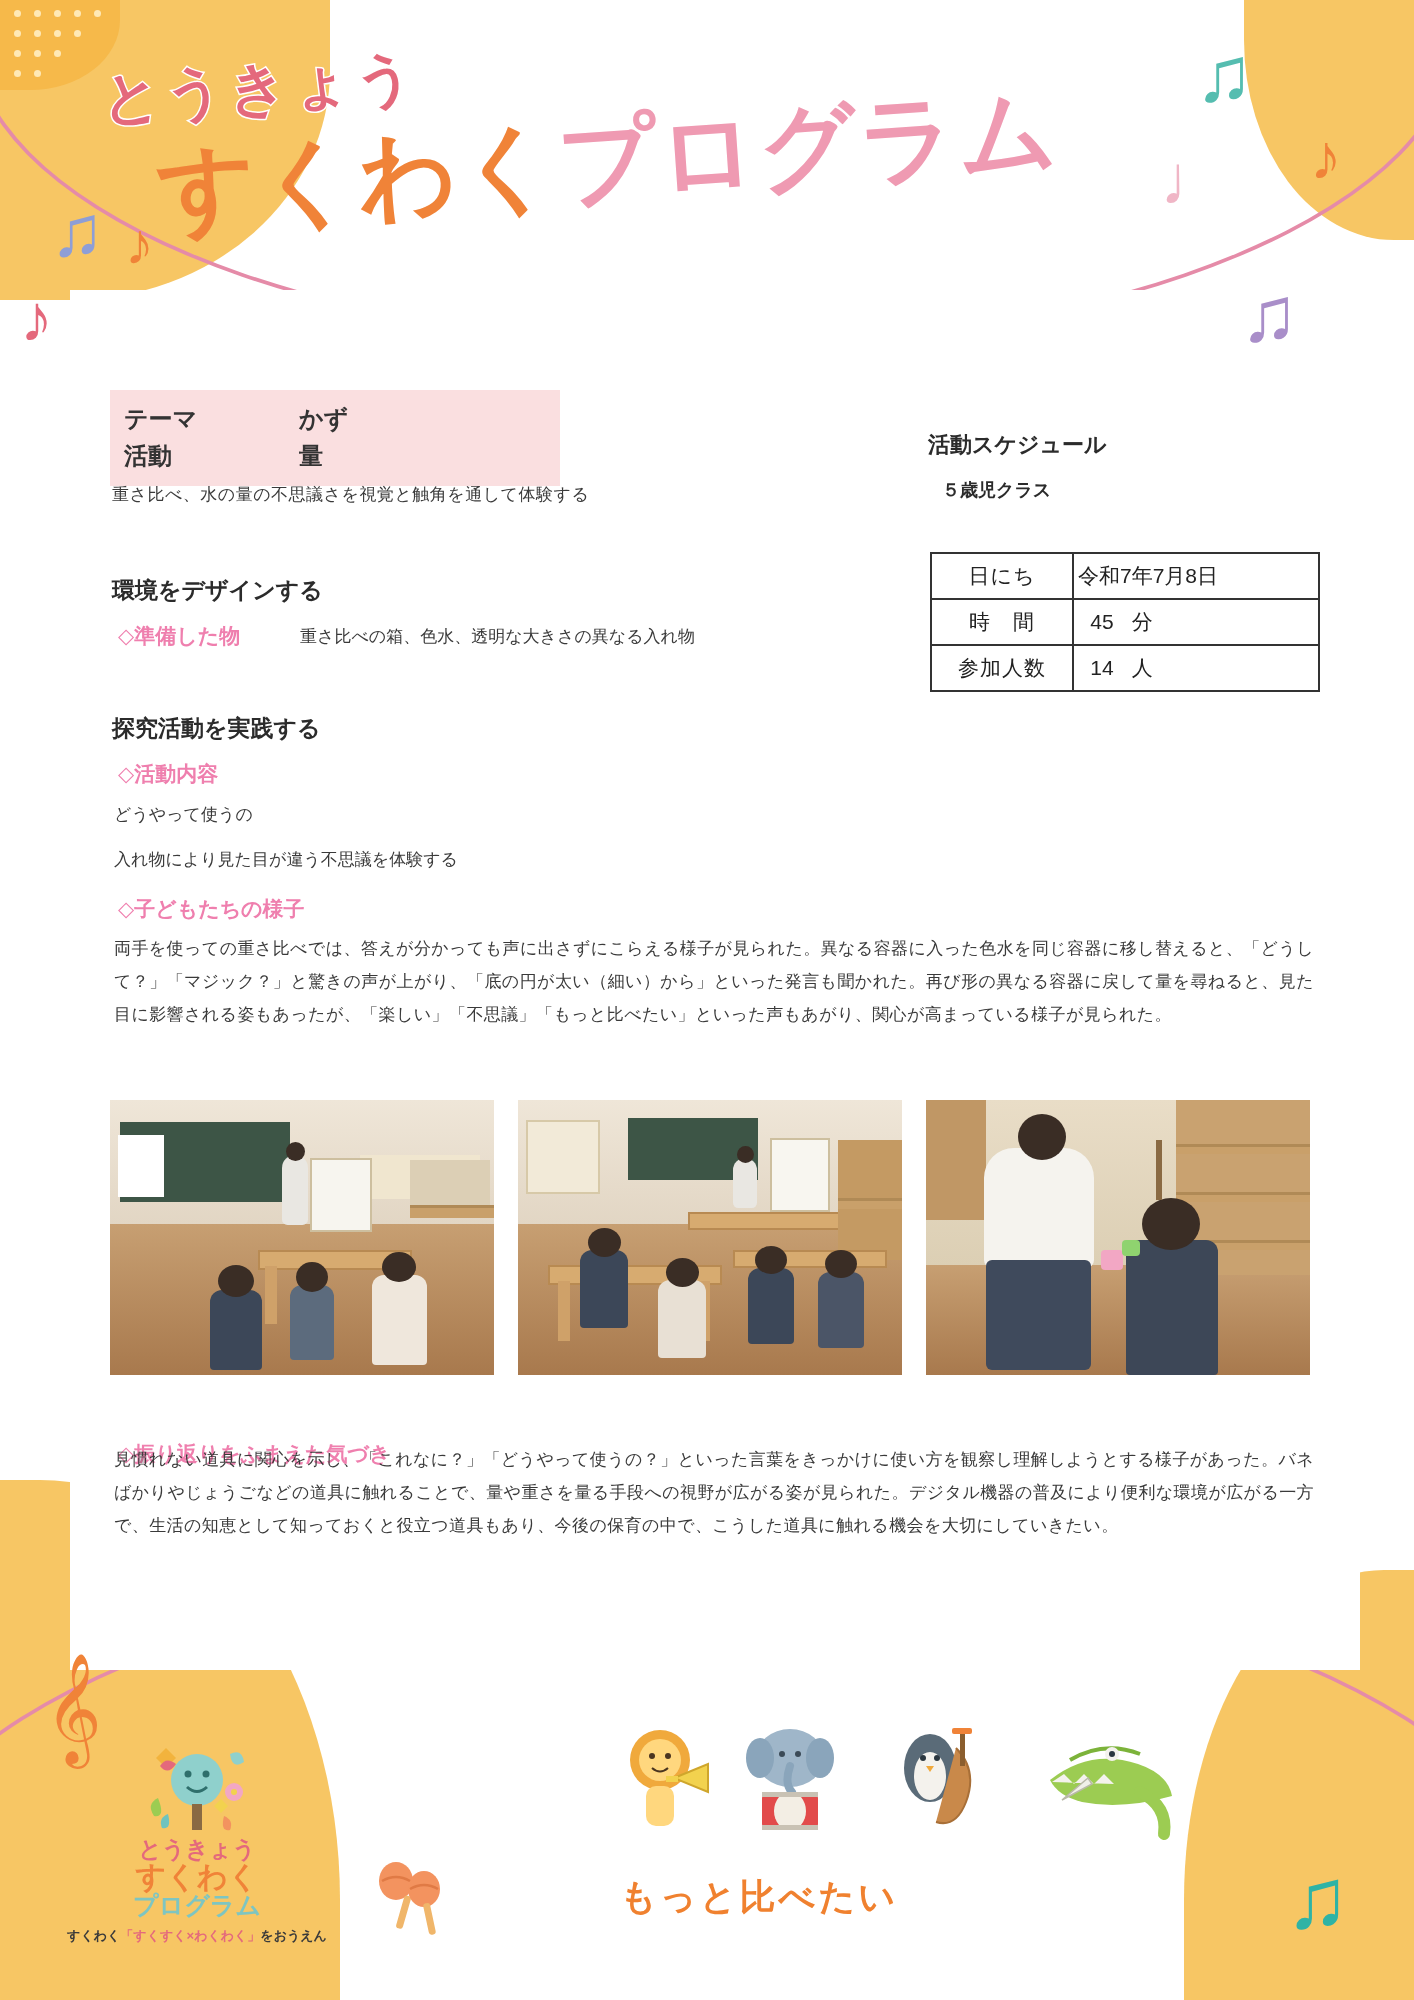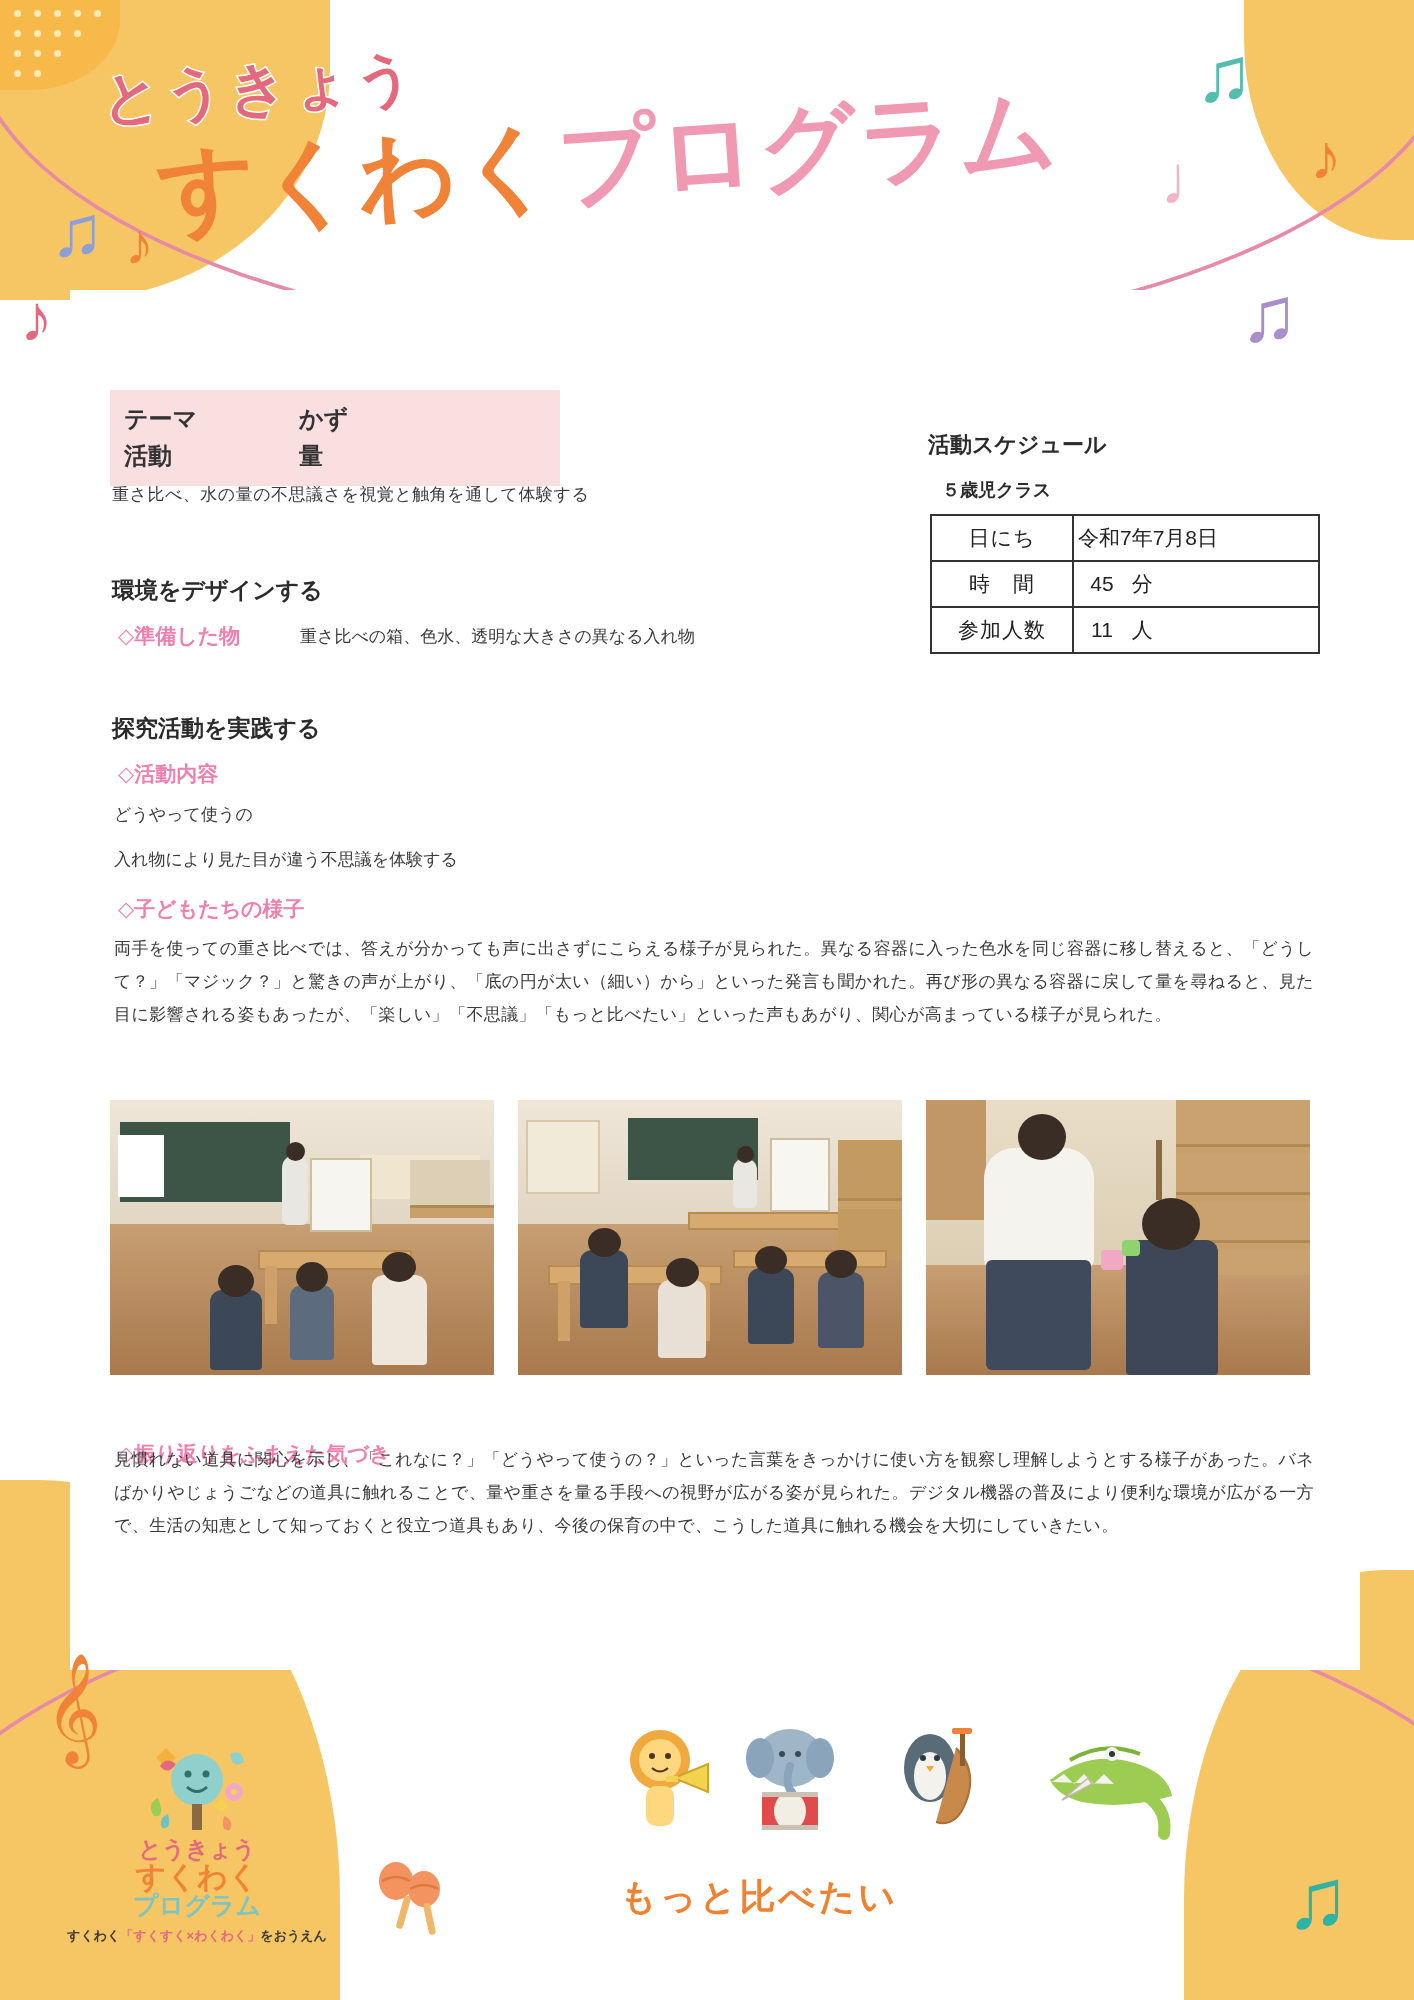--- a/index.html
+++ b/index.html
@@ -192,21 +192,21 @@
   }
   .sched-class {
     position: absolute;
     left: 942px; top: 478px;
     font-size: 18px;
     font-weight: bold;
     color: #2b2b2b;
   }
   table.sched {
     position: absolute;
-    left: 930px; top: 514px;
+    left: 930px; top: 552px;
     width: 390px;
     border-collapse: collapse;
     background: #fff;
   }
   table.sched td {
     border: 2px solid #333;
     font-size: 21px;
     height: 44px;
     padding: 0 10px;
     color: #222;
@@ -351,21 +351,21 @@
     <tr>
       <td class="k">時　間</td>
       <td class="v">
         <span class="num">45</span>
         <span>分</span>
       </td>
     </tr>
     <tr>
       <td class="k">参加人数</td>
       <td class="v">
-        <span class="num">11</span>
+        <span class="num">14</span>
         <span>人</span>
       </td>
     </tr>
   </tbody>
     </table>
 
   <div class="sec-head" style="left:112px; top:575px;">環境をデザインする</div>
   <div class="sub-head" style="left:118px; top:622px;">◇準備した物</div>
   <div class="inline-text" style="left:300px; top:625px;">重さ比べの箱、色水、透明な大きさの異なる入れ物</div>
 

